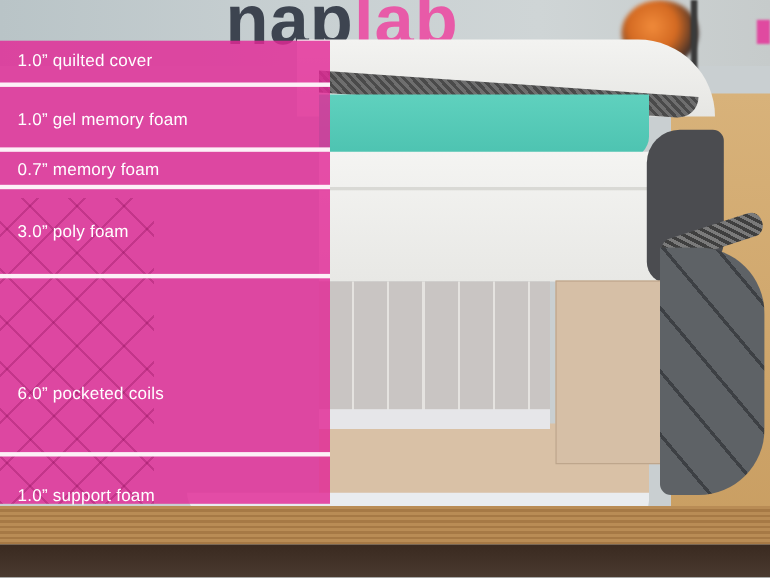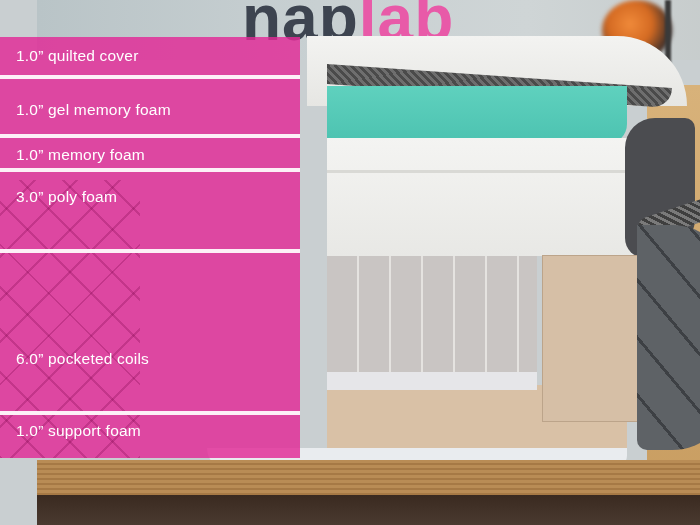--- a/index.html
+++ b/index.html
@@ -1,17 +1,17 @@
 <!DOCTYPE html>
 <html><head>
 <meta charset="utf-8">
 <style>
   html, body { margin:0; padding:0; }
   body { width:700px; height:525px; overflow:hidden; position:relative; background:#c9cfd1; font-family:"Liberation Sans", sans-serif; }
-  .scene { position:absolute; inset:0;margin-left:37px; }
+  .scene { position:absolute; inset:0; }
   .wall { position:absolute; left:0; top:0; width:700px; height:60px; background:linear-gradient(90deg,#b9c4c7 0%,#c8d0d2 40%,#cfd5d6 70%,#c6cbcb 100%); }
   .logo { position:absolute; top:-14px; left:205px; font-size:64px; font-weight:bold; letter-spacing:1px; line-height:64px; }
   .logo .nap { color:#3d4450; }
   .logo .lab { color:#e85aa8; }
   .shelf-ball { position:absolute; left:565px; top:0; width:70px; height:60px; border-radius:50%; background:radial-gradient(circle at 40% 40%,#f08a3a 0%,#d46a22 40%,#3a2d2a 75%); filter:blur(2px); }
   .shelf-post { position:absolute; left:628px; top:0; width:6px; height:150px; background:#3a3a3a; filter:blur(1px); }
   .wood-panel { position:absolute; left:610px; top:85px; width:90px; height:400px; background:linear-gradient(180deg,#d8b27a,#c99e62); }
   .pink-edge { position:absolute; left:688px; top:18px; width:12px; height:22px; background:#e04aa0; filter:blur(1px); }
 
   .mattress-top { position:absolute; left:270px; top:36px; width:380px; height:70px; background:linear-gradient(180deg,#f3f3f1,#e6e6e3); border-radius:0 90px 0 0; }
@@ -69,16 +69,16 @@
 <div class="quilt-texture"></div>
 
 <div class="sep" style="top:75px"></div>
 <div class="sep" style="top:134px"></div>
 <div class="sep" style="top:168px"></div>
 <div class="sep" style="top:249px"></div>
 <div class="sep" style="top:411px"></div>
 
 <div class="label" style="top:47px">1.0” quilted cover</div>
 <div class="label" style="top:101px">1.0” gel memory foam</div>
-<div class="label" style="top:146px">1.0” memory foam</div>
-<div class="label" style="top:188px">3.0” poly foam</div>
+<div class="label" style="top:146px">0.7” memory foam</div>
+<div class="label" style="top:202px">3.0” poly foam</div>
 <div class="label" style="top:350px">6.0” pocketed coils</div>
-<div class="label" style="top:422px">1.0” support foam</div>
+<div class="label" style="top:442px">1.0” support foam</div>
 
 </body></html>

